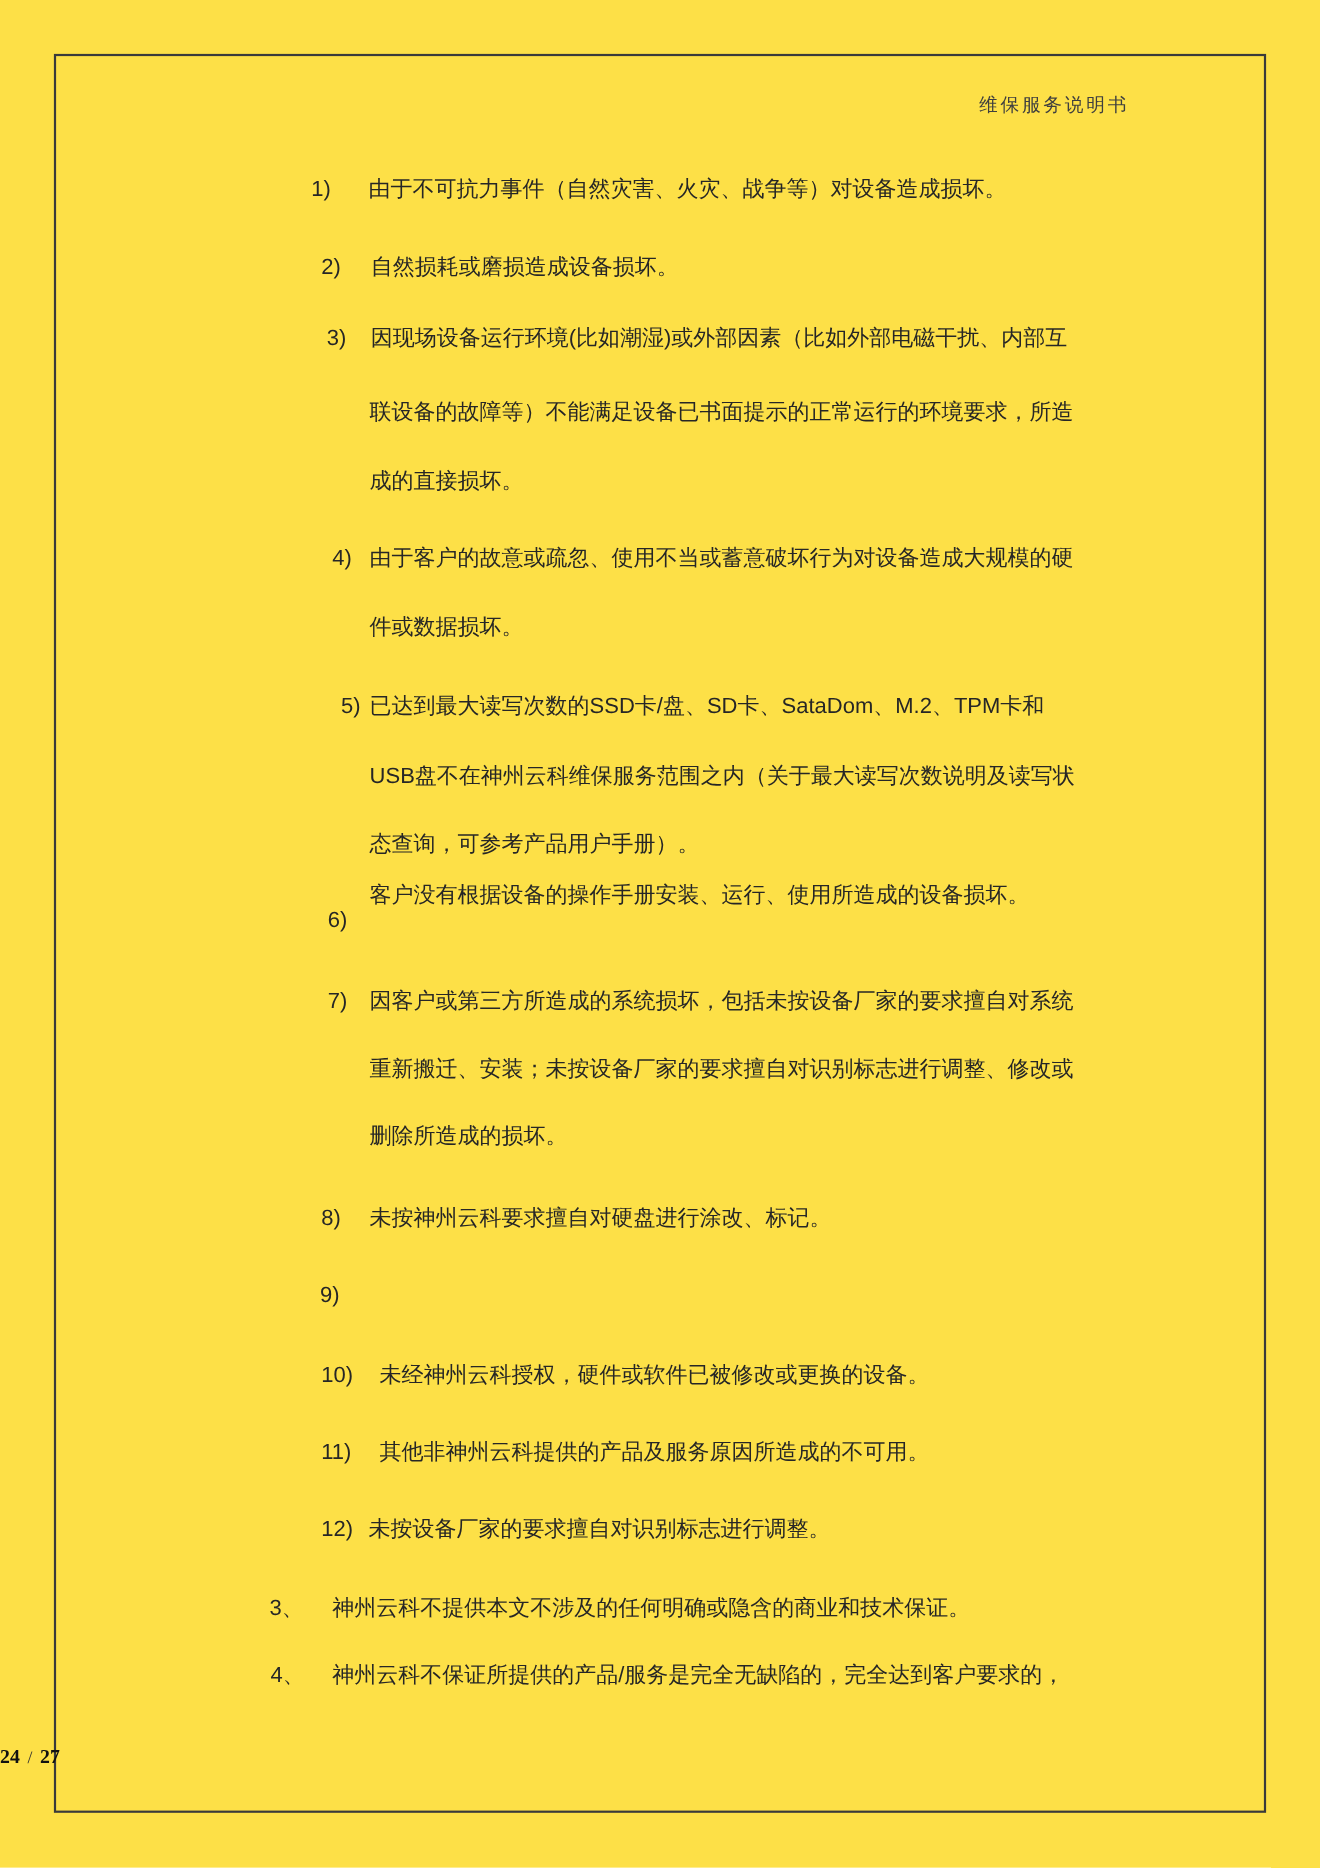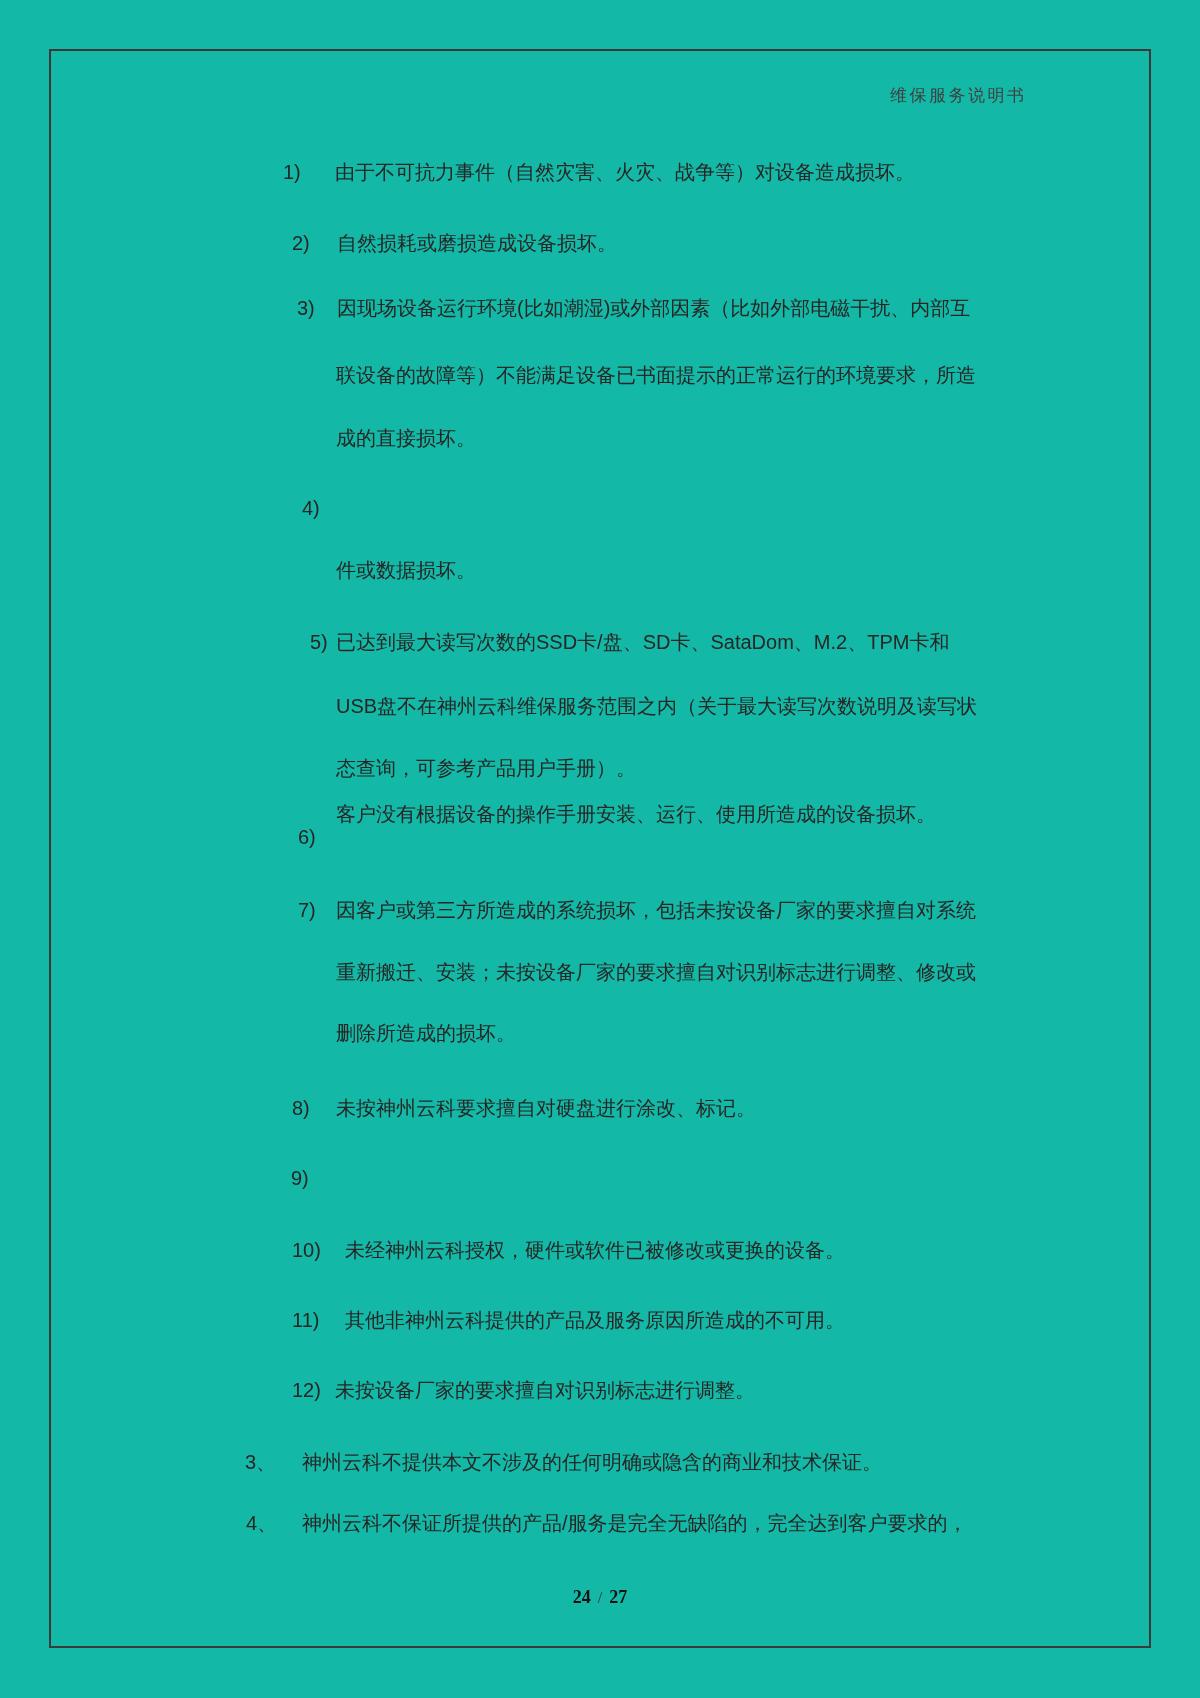--- a/index.html
+++ b/index.html
@@ -1,20 +1,20 @@
 <!DOCTYPE html>
 <html><head>
 <meta charset="utf-8">
 <style>
   html,body { margin:0; padding:0; background:#ffffff; }
   .page {
     position:relative;
     width:1200px;
     height:1698px;
-    background:#14b8a6;
+    background:#fde047;
     overflow:hidden;
     font-family:"Liberation Sans", sans-serif;
   }
   .frame {
     position:absolute;
     left:49px; top:49px;
     width:1098px; height:1595px;
     border:2px solid #3a3a3a;
   }
   .header {
@@ -31,21 +31,21 @@
     position:absolute;
     font-size:20px;
     line-height:28px;
     color:#262626;
     white-space:nowrap;
   }
   .footer {
     position:absolute;
     left:0; top:1583px;
     width:1200px;
-    text-align:center;
+    text-align:left;
     font-family:"Liberation Serif", serif;
     font-size:18px;
     line-height:28px;
     color:#111111;
   }
   .footer .pn { font-weight:bold; }
   .footer .sep { font-weight:normal; font-size:16px; padding:0 7px; color:#333333; }
 </style>
 </head>
 <body>
@@ -60,20 +60,21 @@
 
   <span class="num" style="left:292px;top:229px">2)</span>
   <span class="ln" style="left:337px;top:229px">自然损耗或磨损造成设备损坏。</span>
 
   <span class="num" style="left:297px;top:294px">3)</span>
   <span class="ln" style="left:336px;top:361px">联设备的故障等）不能满足设备已书面提示的正常运行的环境要求，所造</span>
   <span class="ln" style="left:337px;top:294px">因现场设备运行环境(比如潮湿)或外部因素（比如外部电磁干扰、内部互</span>
   <span class="ln" style="left:336px;top:424px">成的直接损坏。</span>
 
   <span class="num" style="left:302px;top:494px">4)</span>
+  <span class="ln" style="left:336px;top:494px">由于客户的故意或疏忽、使用不当或蓄意破坏行为对设备造成大规模的硬</span>
   <span class="ln" style="left:336px;top:556px">件或数据损坏。</span>
 
   <span class="num" style="left:310px;top:628px">5)</span>
   <span class="ln" style="left:336px;top:628px">已达到最大读写次数的SSD卡/盘、SD卡、SataDom、M.2、TPM卡和</span>
   <span class="ln" style="left:336px;top:754px">态查询，可参考产品用户手册）。</span>
   <span class="ln" style="left:336px;top:692px">USB盘不在神州云科维保服务范围之内（关于最大读写次数说明及读写状</span>
 
   <span class="num" style="left:298px;top:823px">6)</span>
   <span class="ln" style="left:336px;top:800px">客户没有根据设备的操作手册安装、运行、使用所造成的设备损坏。</span>
 

